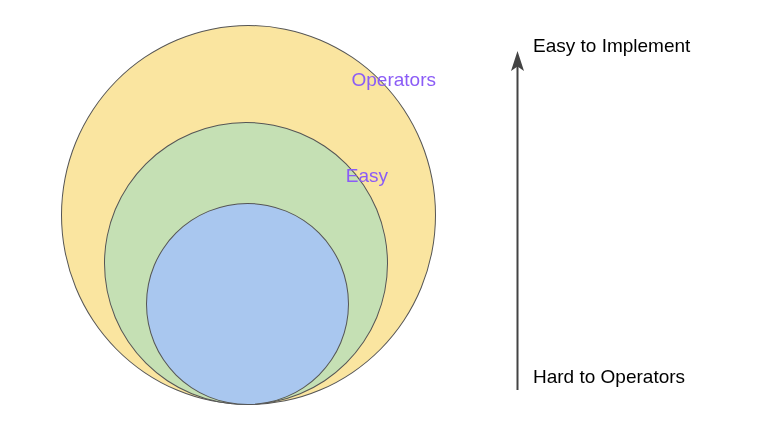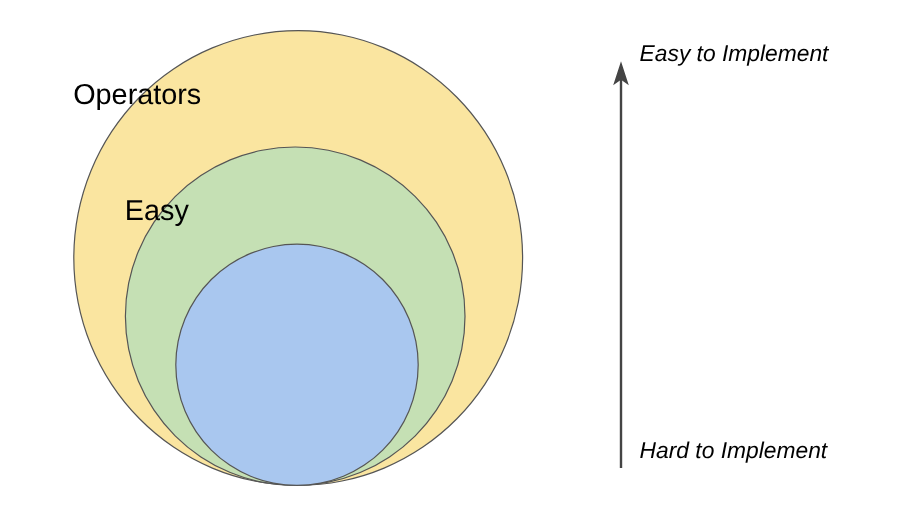--- a/index.html
+++ b/index.html
@@ -45,24 +45,24 @@
     left: 146px;
     top: 203px;
     width: 203px;
     height: 202px;
     background: #A9C7EF;
   }
 
   
   .circle-label {
     position: absolute;
-    text-align: left;
-    font-size: 24px;
+    text-align: right;
+    font-size: 19px;
     line-height: 25px;
-    color: #000000;
+    color: #8b5cf6;
     white-space: pre-line;
     pointer-events: none;
   }
   #label-operators {
     left: 61px;
     top: 67px;
     width: 375px;
   }
   #label-hooks {
     left: 104px;
@@ -82,21 +82,20 @@
     top: 45px;
     width: 30px;
     height: 345px;
   }
   .axis-text {
     position: absolute;
     font-size: 19px;
     line-height: 23px;
     color: #000000;
     white-space: nowrap;
-    font-style: italic;
   }
   #axis-label-top {
     left: 533px;
     top: 34px;
   }
   #axis-label-bottom {
     left: 533px;
     top: 365px;
   }
 </style>
@@ -116,15 +115,15 @@
   <div class="circle-label" id="label-hooks">Easy</div>
 
 
   <svg id="axis-arrow" viewBox="0 0 30 345">
     <line x1="14.5" y1="345" x2="14.5" y2="16" stroke="#444444" stroke-width="2"></line>
     <polygon points="14.5,6 21,26 14.5,21.5 8,26" fill="#444444"></polygon>
   </svg>
 
   <div class="axis-text" id="axis-label-top">Easy to Implement</div>
 
-  <div class="axis-text" id="axis-label-bottom">Hard to Implement</div>
+  <div class="axis-text" id="axis-label-bottom">Hard to Operators</div>
 
 </div>
 
 </body></html>

